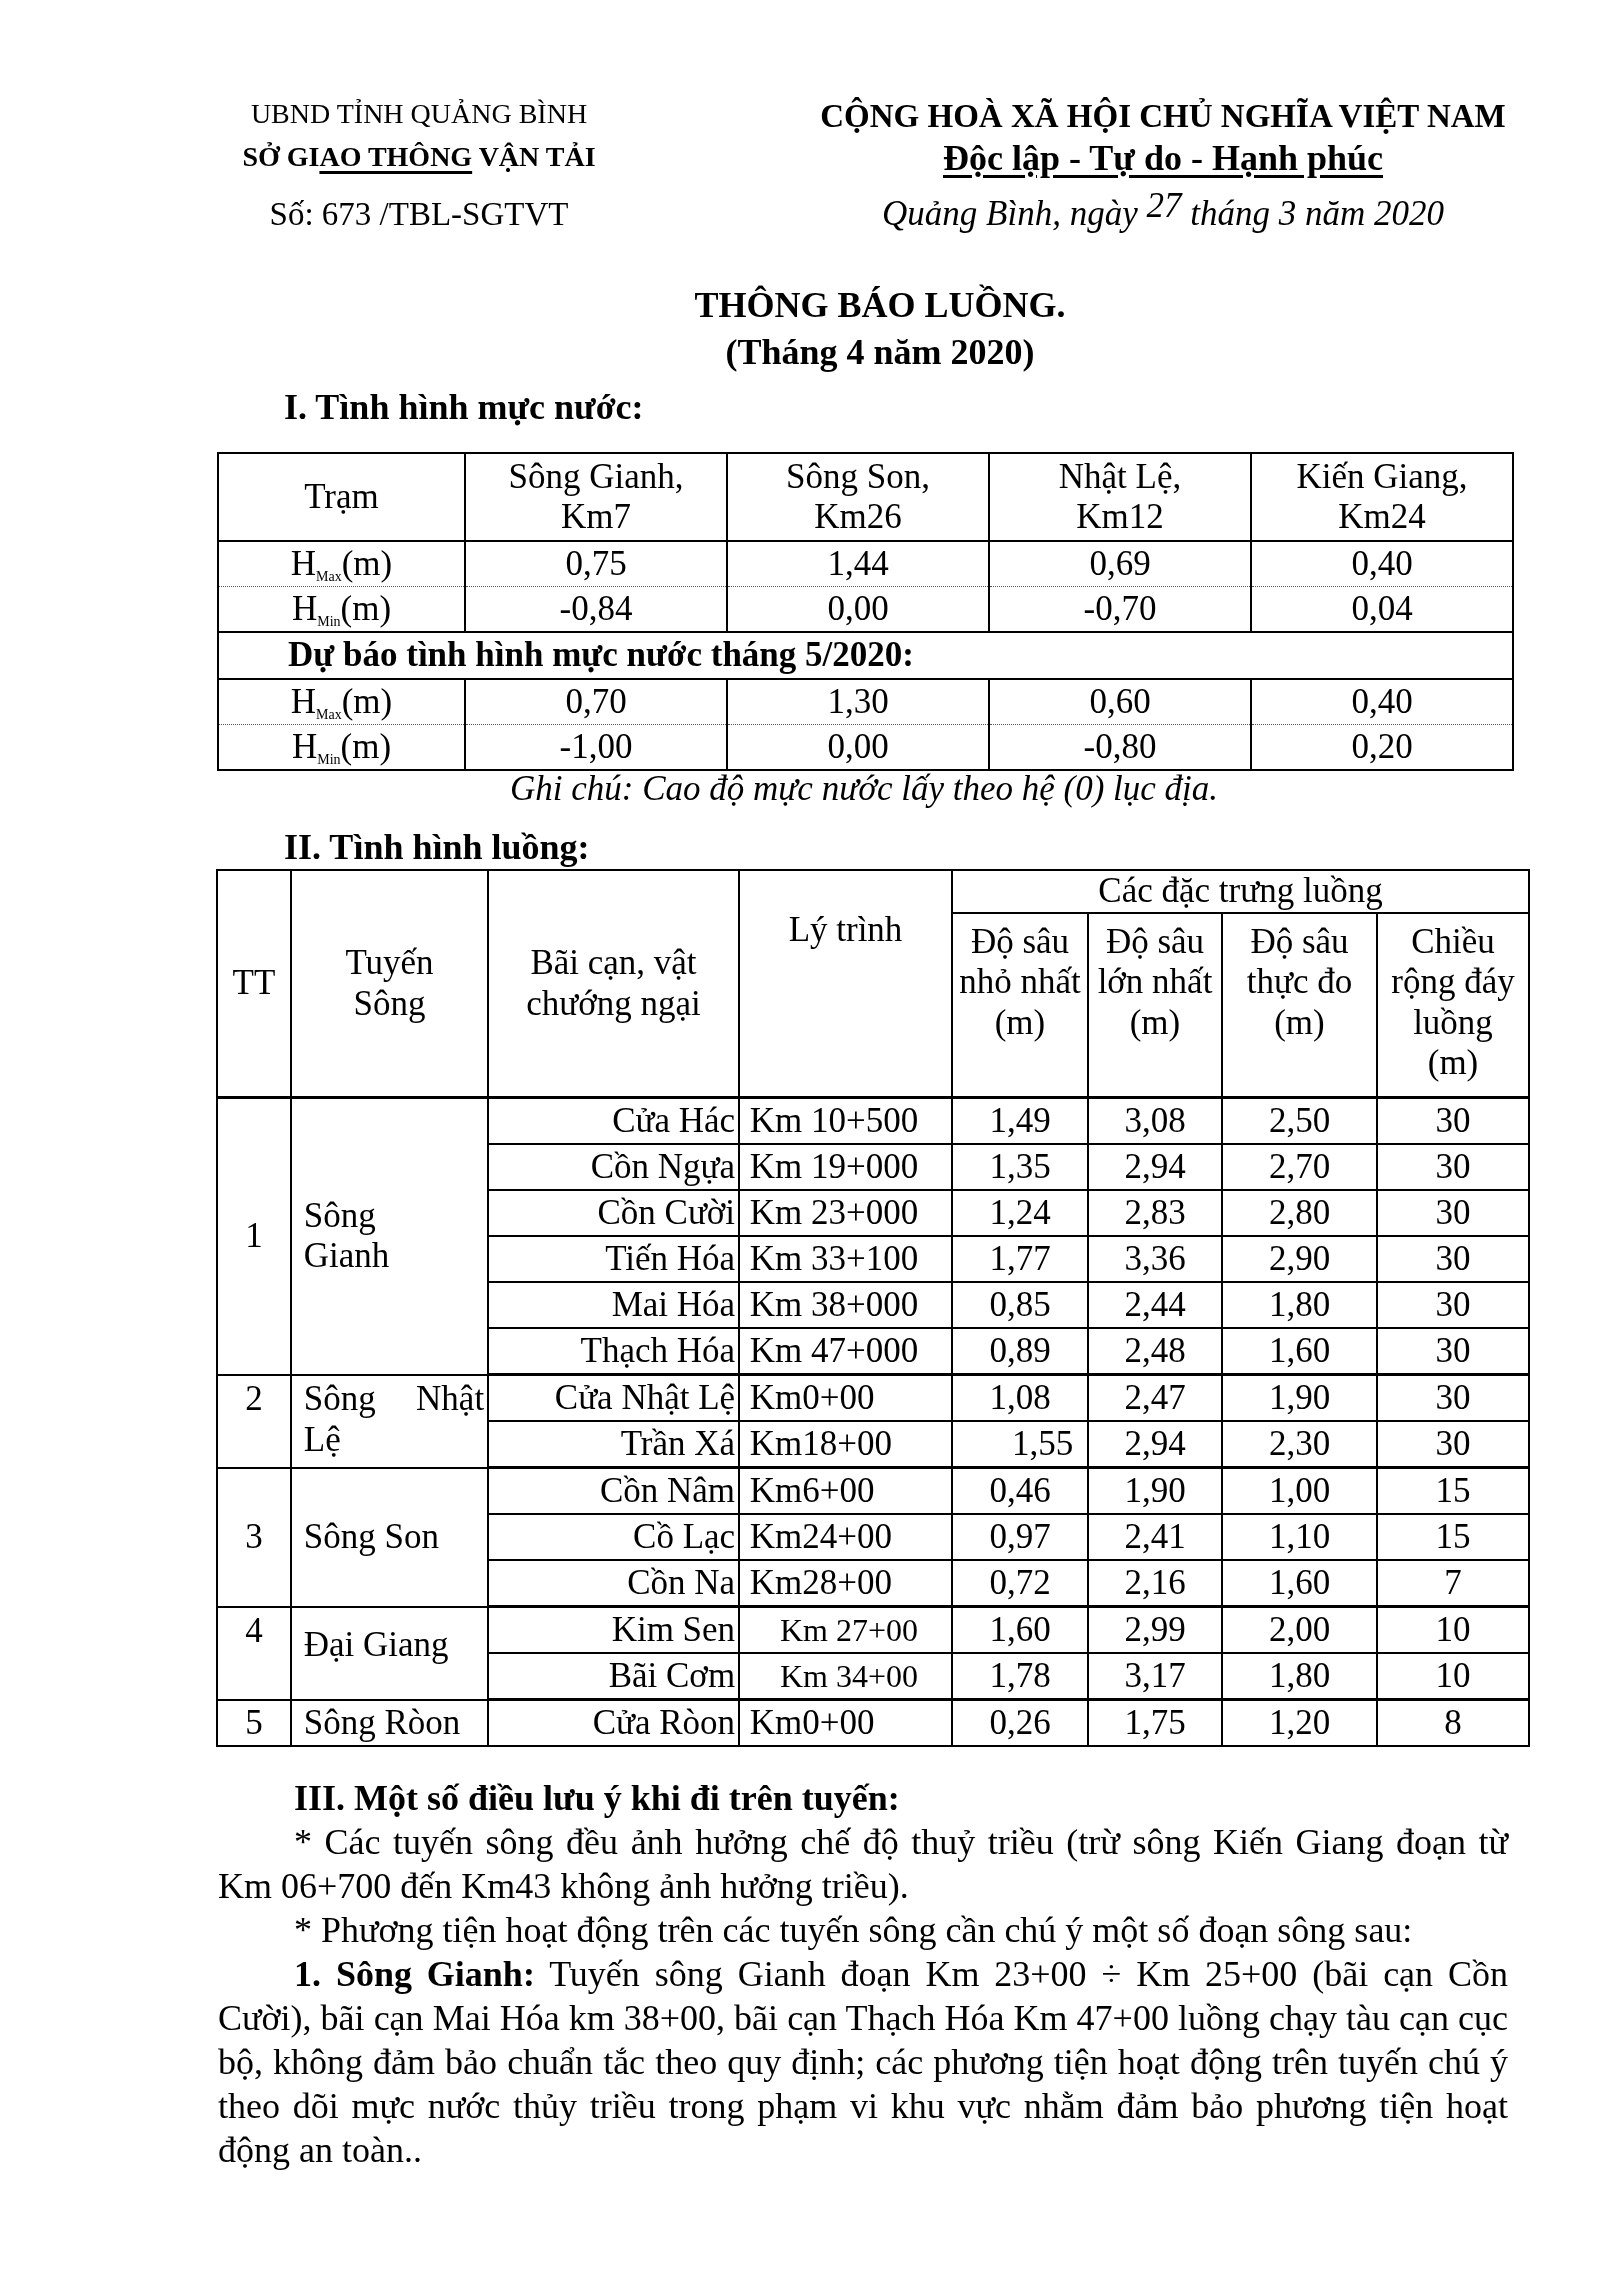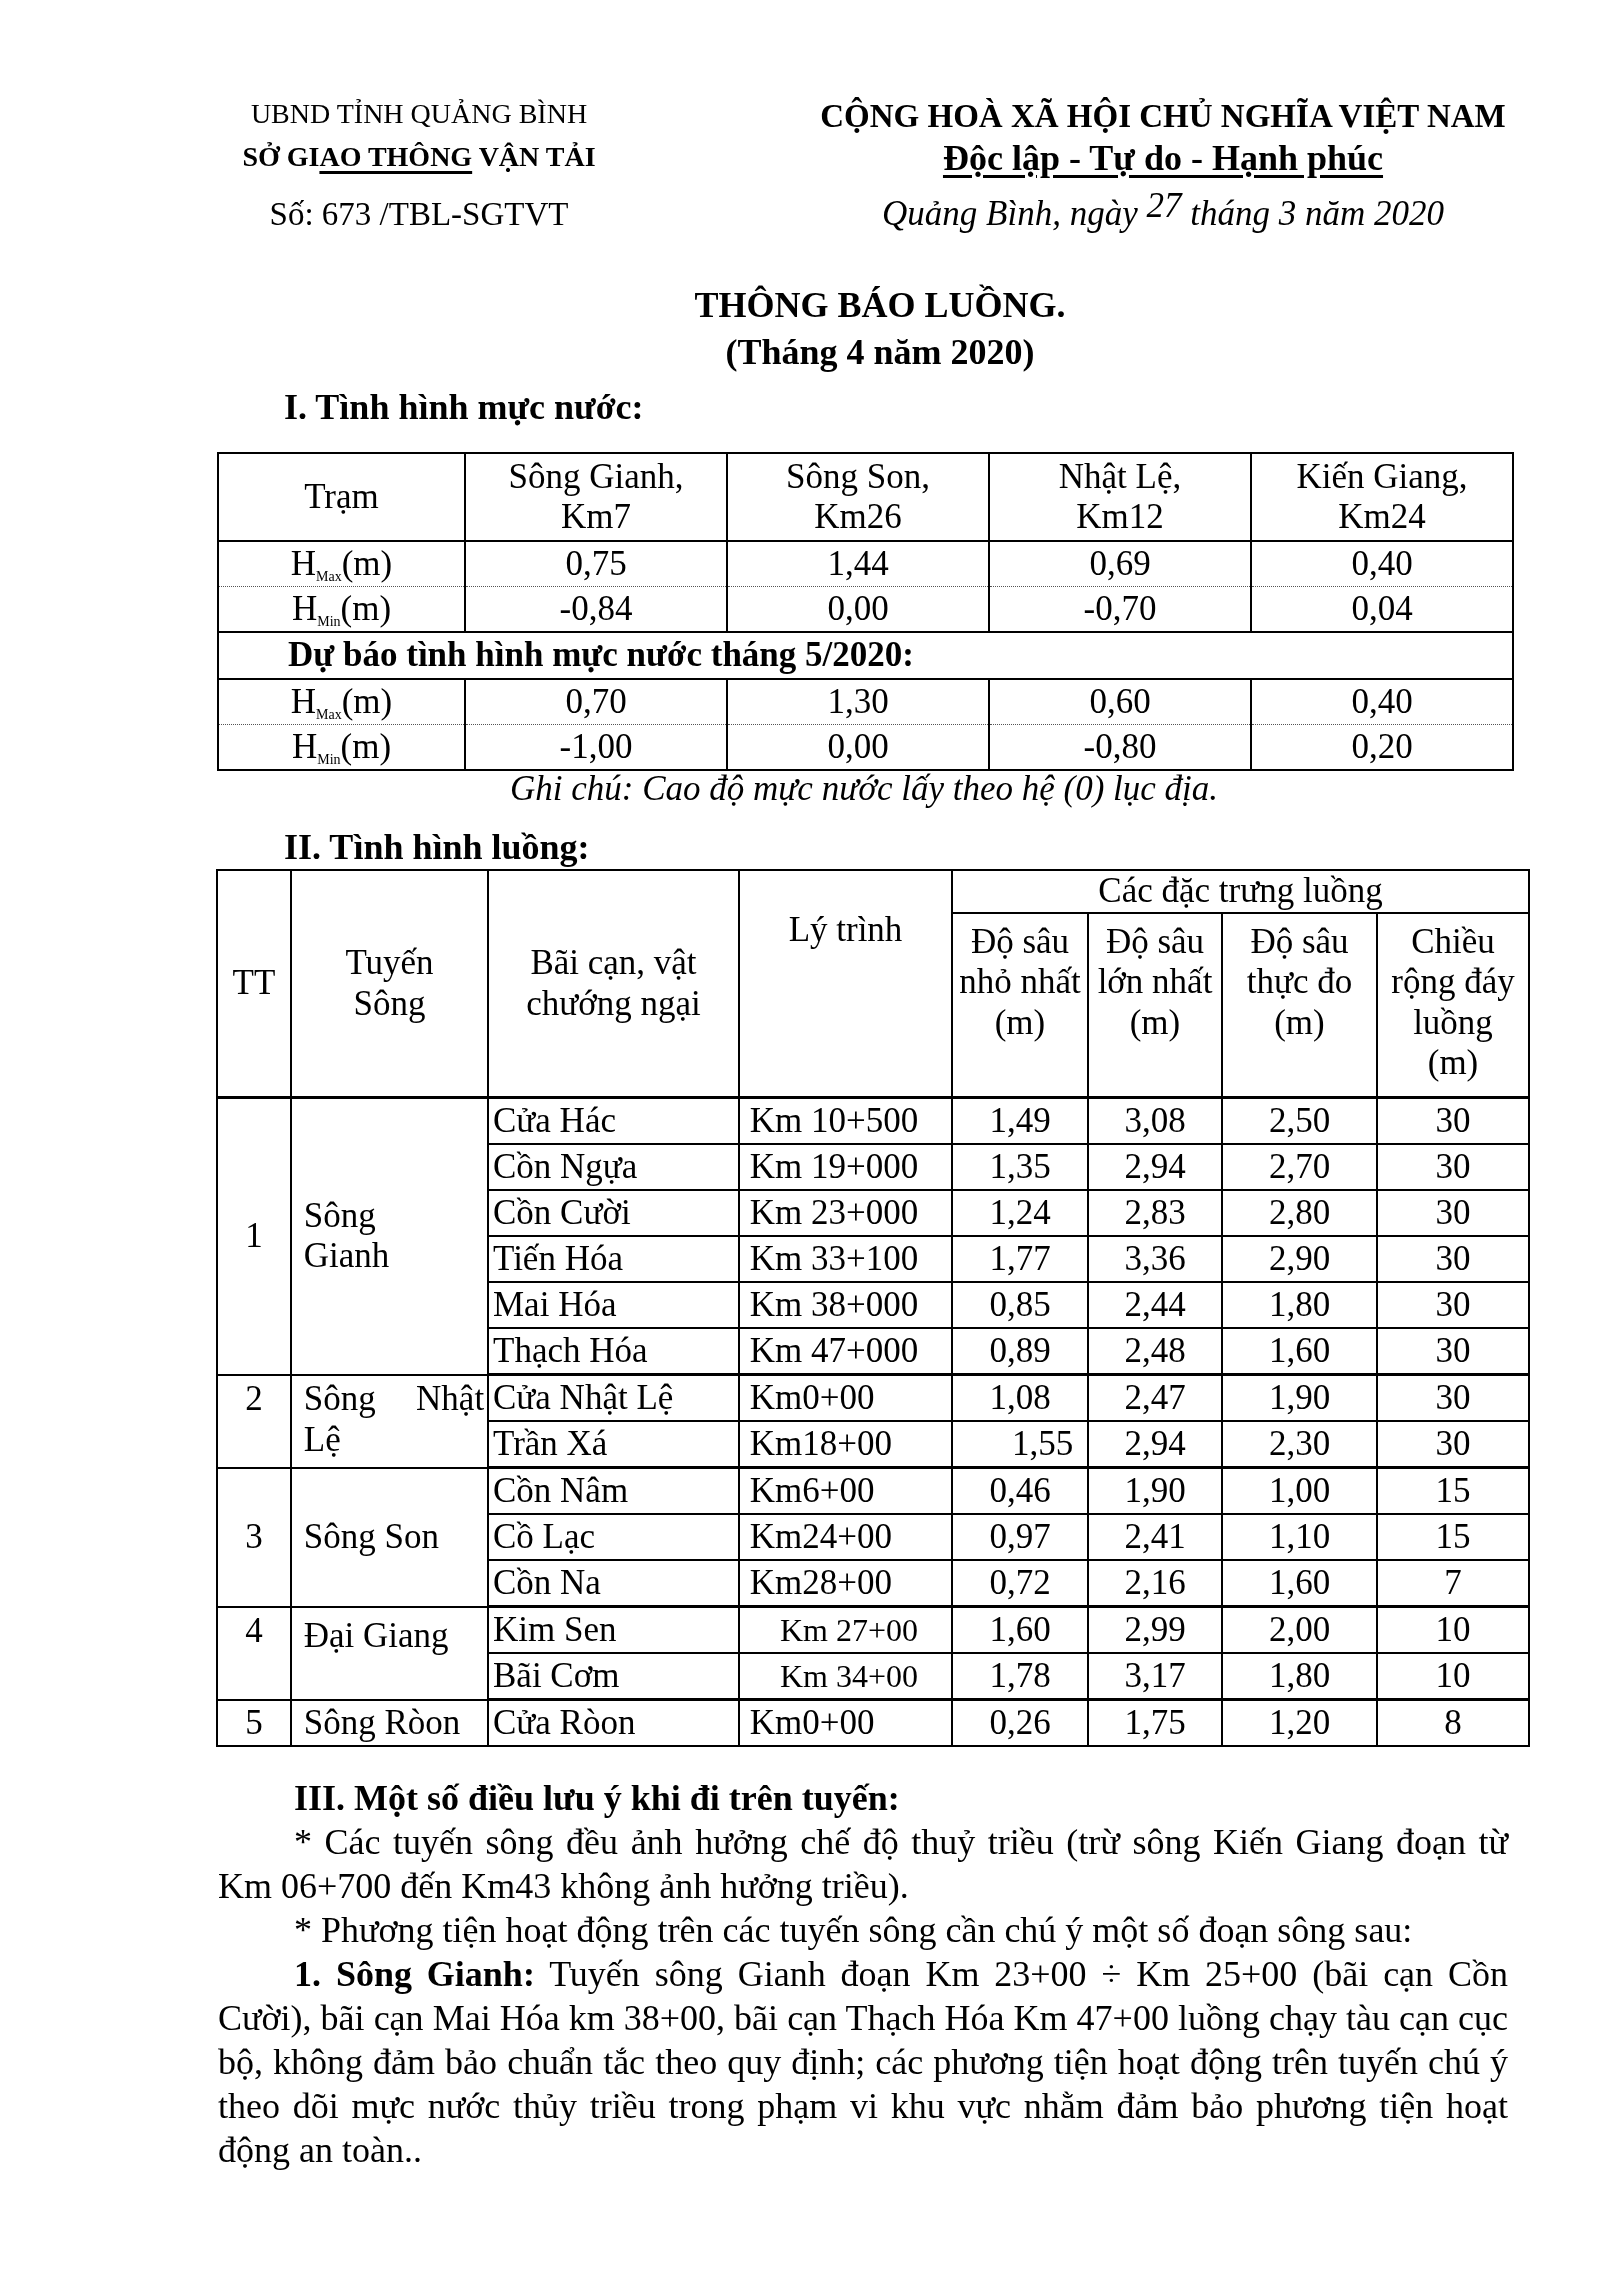--- a/index.html
+++ b/index.html
@@ -27,21 +27,21 @@
   #t1 tr.dot-bottom td { border-bottom: 1.5px dotted #555; }
   #t1 tr.dot-top td { border-top: 1.5px dotted #555; }
   #t1 td.fc-label { text-align: left; font-weight: bold; padding-left: 69px; height: 45px; }
   sub { font-size: 14px; vertical-align: -5.9px; line-height: 0; font-family: Liberation Serif, serif; }
 
   #t2 { left: 216px; top: 869px; width: 1312px; }
   #t2 td { height: 44px; padding: 0 2.9px; }
   #t2 td.sub-h { height: 174px; vertical-align: top; padding-top: 8px; }
   #t2 td.top-h { height: 41px; }
   #t2 td.left { text-align: left; padding-left: 11.8px; }
-  #t2 td.name { text-align: left; padding-left: 4px; }
+  #t2 td.name { text-align: right; padding-left: 12px; }
   #t2 td.route { text-align: left; padding-left: 9.8px; }
   #t2 tr.inner td.d { border-top: 1.5px dotted #555; }
   #t2 td.route-sm { font-size: 32px; text-align: center; }
   .just-line { display: block; text-align: justify; text-align-last: justify; }
 
   .note { font-size: 35px; font-style: italic; left: 217px; width: 1294px; text-align: center; }
 
   .para { position: absolute; left: 218px; width: 1290px; font-size: 36px; line-height: 44px; text-align: justify; }
   .para .ind { display: inline-block; width: 76px; }
 </style>
@@ -234,21 +234,21 @@
       <tr class="inner">
         <td class="name d" style="border-bottom: 3.9px solid rgb(0, 0, 0);">Cồn Na</td>
         <td class="route d" style="border-bottom: 3.9px solid rgb(0, 0, 0);">Km28+00</td>
         <td class="d" style="border-bottom: 3.9px solid rgb(0, 0, 0);">0,72</td>
         <td class="d" style="border-bottom: 3.9px solid rgb(0, 0, 0);">2,16</td>
         <td class="d" style="border-bottom: 3.9px solid rgb(0, 0, 0);">1,60</td>
         <td class="d" style="border-bottom: 3.9px solid rgb(0, 0, 0);">7</td>
       </tr>
       <tr>
         <td rowspan="2" style="vertical-align:top; padding-top:3.9px;">4</td>
-        <td rowspan="2" class="left" style="vertical-align:top; padding-top:8px;font-family:Liberation Serif, serif;"><span>Đại Giang</span></td>
+        <td rowspan="2" class="left" style="vertical-align:top; padding-top:17px;font-family:Liberation Serif, serif;"><span>Đại Giang</span></td>
         <td class="name d">Kim Sen</td>
         <td class="route d route-sm">Km 27+00</td>
         <td class="d">1,60</td>
         <td class="d">2,99</td>
         <td class="d">2,00</td>
         <td class="d">10</td>
       </tr>
       <tr class="inner">
         <td class="name d" style="border-bottom: 3.9px solid rgb(0, 0, 0);">Bãi Cơm</td>
         <td class="route d route-sm" style="border-bottom: 3.9px solid rgb(0, 0, 0);">Km 34+00</td>

